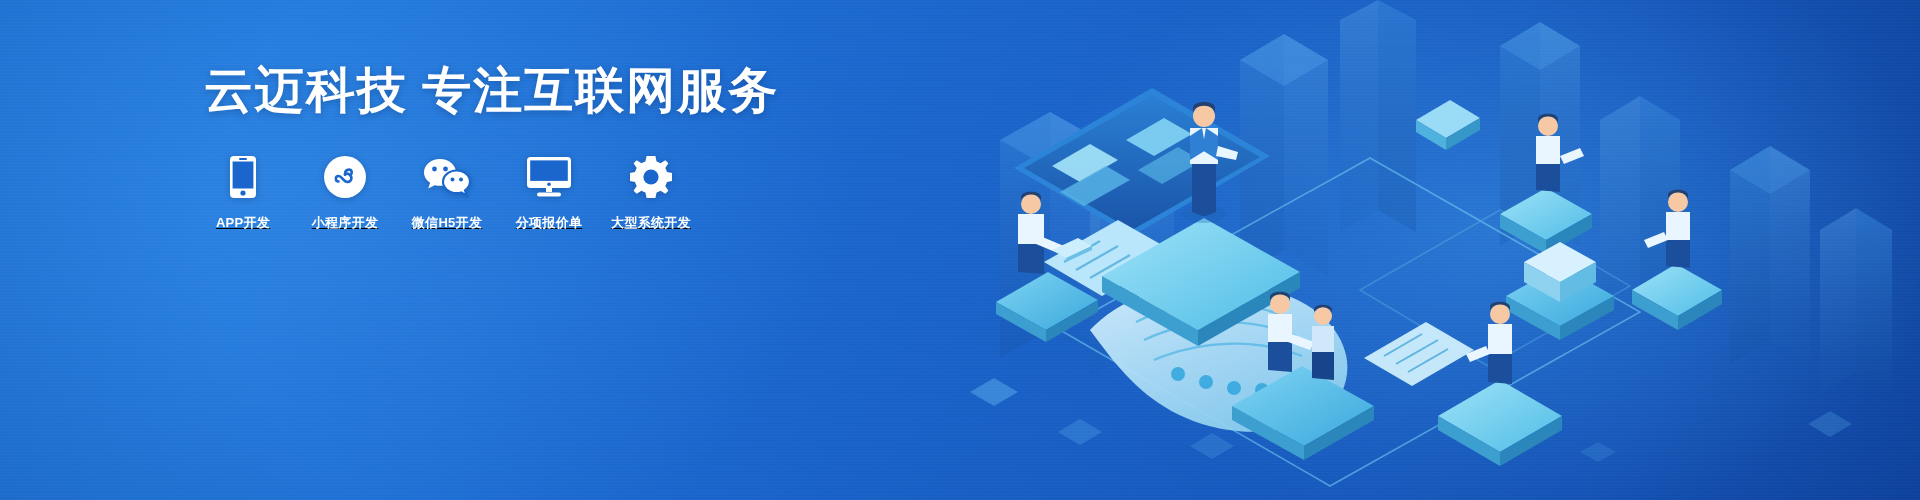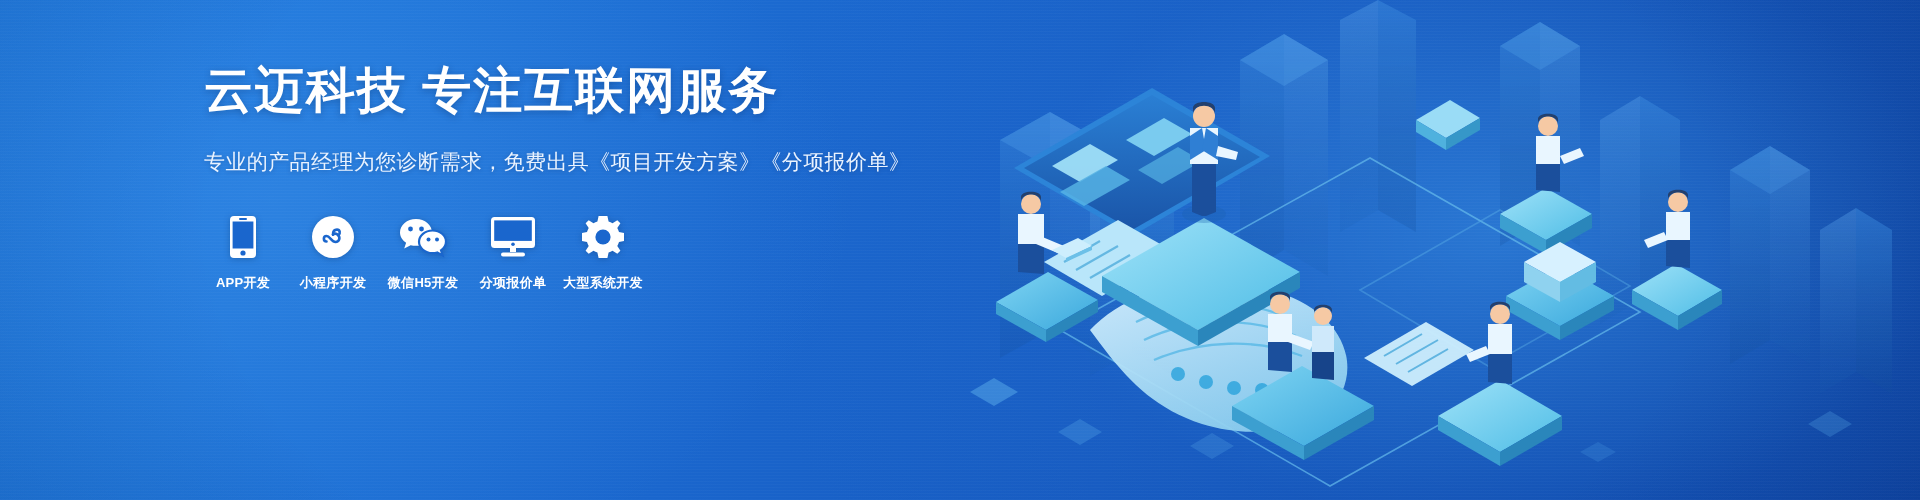--- a/index.html
+++ b/index.html
@@ -56,21 +56,22 @@
     white-space:nowrap;
     text-shadow:0 1px 4px rgba(3,32,80,0.25);
   }
   .sub-line { display:block; }
 
   
   .services {
     margin-top:34px;
     display:flex;
     align-items:flex-start;
-    gap:12px;
+    gap:24px;
+    text-decoration:underline;
   }
   .service {
     display:flex;
     flex-direction:column;
     align-items:center;
     width:78px;
   }
   .svc-icon {
     height:46px;
     display:flex; align-items:center; justify-content:center;
@@ -313,21 +314,20 @@
   </div>
 
   <div class="texture"></div>
   <div class="vignette"></div>
 
   <div class="content">
 
     <h1 class="headline">云迈科技 专注互联网服务</h1>
 
     <div class="subtitle">
-      <span class="sub-line">专业的产品经理为您诊断需求，免费出具《项目开发方案》《分项报价单》</span>
     </div>
 
     <div class="services">
 
       <div class="service">
         <span class="svc-icon">
           <svg width="26" height="42" viewBox="0 0 26 42" fill="currentColor">
             <rect x="0" y="0" width="26" height="42" rx="4" ry="4"></rect>
             <rect x="2.6" y="5.5" width="20.8" height="27" fill="#1a66cd"></rect>
             <rect x="9" y="2" width="8" height="2" rx="1" fill="#1a66cd"></rect>

